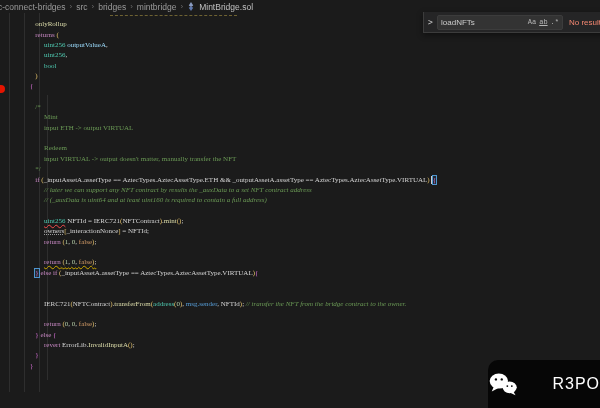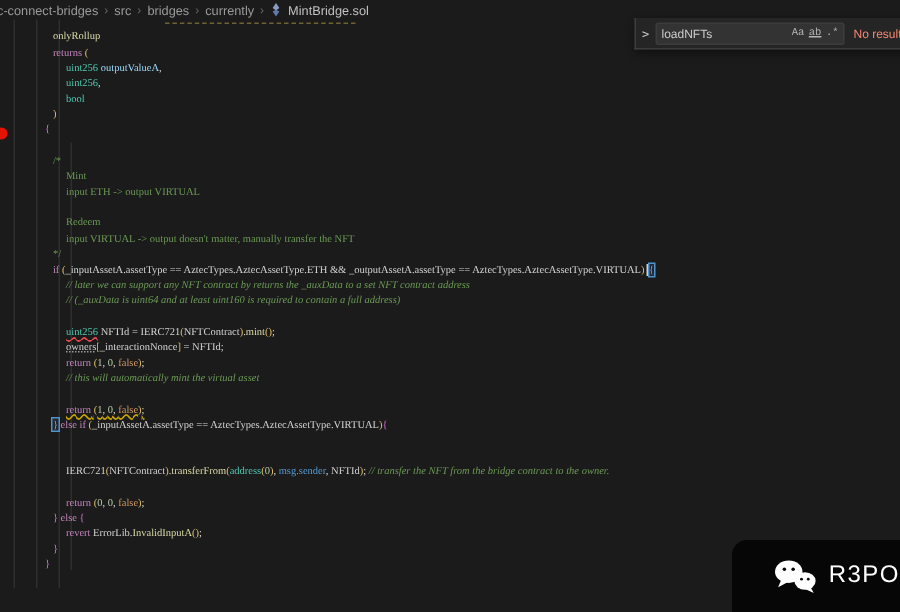--- a/index.html
+++ b/index.html
@@ -45,34 +45,34 @@
   .p1{color:#e2c06a} .p2{color:#d670d6}
   .er{text-decoration:underline wavy #f14c4c; text-decoration-thickness:1px; text-underline-offset:1px;}
   .w{text-decoration:underline wavy #cca700; text-decoration-thickness:1px; text-underline-offset:1px;}
   .ud{text-decoration:underline dotted #9a9a9a; text-underline-offset:1px;}
   .bm{color:#d670d6; outline:1px solid #4e94ce; background:rgba(78,148,206,.12);}
   .cur{display:inline-block; width:1px; height:8px; background:#cfcfcf; vertical-align:middle; margin:0 1px 0 1px;}
 
   
   .watermark { position:absolute; left:488px; top:360px; width:112px; height:48px;
     background:#060606; border-radius:10px 0 0 0; display:flex; align-items:center;
-    justify-content:flex-end; gap:7px; z-index:7; }
+    justify-content:space-between; gap:7px; z-index:7; }
   .watermark .label { color:#ffffff; font-size:16px; letter-spacing:1px; }
 </style>
 </head>
 <body>
 
 <div class="breadcrumb">
   <span>c-connect-bridges</span>
   <span class="sep">›</span>
   <span>src</span>
   <span class="sep">›</span>
   <span>bridges</span>
   <span class="sep">›</span>
-  <span>currently</span>
+  <span>mintbridge</span>
   <span class="sep">›</span>
   <span class="sol-icn">
     <svg width="6" height="9" viewBox="0 0 10 16">
       <path d="M5 0 L9 6 L5 9 L1 6 Z" fill="#8a9cc2"></path>
       <path d="M5 16 L1 10 L5 8 L9 10 Z" fill="#5f79b0"></path>
     </svg>
   </span>
   <span class="file">MintBridge.sol</span>
 </div>
 
@@ -104,27 +104,26 @@
     <div class="line"><span class="p2">{</span></div>
     <div class="line"></div>
     <div class="line"><span class="cm">   /*</span></div>
     <div class="line"><span class="cm">        Mint</span></div>
     <div class="line"><span class="cm">        input ETH -&gt; output VIRTUAL</span></div>
     <div class="line"></div>
     <div class="line"><span class="cm">        Redeem</span></div>
     <div class="line"><span class="cm">        input VIRTUAL -&gt; output doesn't matter, manually transfer the NFT</span></div>
     <div class="line"><span class="cm">   */</span></div>
     <div class="line"><span class="kw">   if</span><span class="pl"> </span><span class="p1">(</span><span class="pl">_inputAssetA.assetType == AztecTypes.AztecAssetType.ETH &amp;&amp; _outputAssetA.assetType == AztecTypes.AztecAssetType.VIRTUAL</span><span class="p1">)</span><span class="cur"></span><span class="bm">{</span></div>
-    <div class="line"><span class="cmi">        // later we can support any NFT contract by returns the _auxData to a set NFT contract address</span></div>
+    <div class="line"><span class="cmi">        // later we can support any NFT contract by results the _auxData to a set NFT contract address</span></div>
     <div class="line"><span class="cmi">        // (_auxData is uint64 and at least uint160 is required to contain a full address)</span></div>
     <div class="line"></div>
     <div class="line"><span class="pl">        </span><span class="ty er">uint256</span><span class="pl"> NFTId = IERC721</span><span class="p1">(</span><span class="pl">NFTContract</span><span class="p1">)</span><span class="pl">.</span><span class="fn">mint</span><span class="p1">()</span><span class="pl">;</span></div>
     <div class="line"><span class="pl">        </span><span class="pl ud">owners</span><span class="p1">[</span><span class="pl">_interactionNonce</span><span class="p1">]</span><span class="pl"> = NFTId;</span></div>
     <div class="line"><span class="kw">        return</span><span class="pl"> </span><span class="p1">(</span><span class="nm">1</span><span class="pl">, </span><span class="nm">0</span><span class="pl">, </span><span class="bo">false</span><span class="p1">)</span><span class="pl">;</span></div>
-    <div class="line"><span class="cmi">        // this will automatically mint the virtual asset</span></div>
     <div class="line"></div>
     <div class="line"><span class="pl">        </span><span class="kw w">return</span><span class="pl w"> </span><span class="p1 w">(</span><span class="nm w">1</span><span class="pl w">, </span><span class="nm w">0</span><span class="pl w">, </span><span class="bo w">false</span><span class="p1 w">)</span><span class="pl w">;</span></div>
     <div class="line"><span class="pl">   </span><span class="bm">}</span><span class="pl"> </span><span class="kw">else</span><span class="pl"> </span><span class="kw">if</span><span class="pl"> </span><span class="p1">(</span><span class="pl">_inputAssetA.assetType == AztecTypes.AztecAssetType.VIRTUAL</span><span class="p1">)</span><span class="p2">{</span></div>
     <div class="line"></div>
     <div class="line"></div>
     <div class="line"><span class="pl">        IERC721</span><span class="p1">(</span><span class="pl">NFTContract</span><span class="p1">)</span><span class="pl">.</span><span class="fn">transferFrom</span><span class="p1">(</span><span class="ty">address</span><span class="p1">(</span><span class="nm">0</span><span class="p1">)</span><span class="pl">, </span><span class="ms">msg.sender</span><span class="pl">, NFTId</span><span class="p1">)</span><span class="pl">; </span><span class="cmi">// transfer the NFT from the bridge contract to the owner.</span></div>
     <div class="line"></div>
     <div class="line"><span class="kw">        return</span><span class="pl"> </span><span class="p1">(</span><span class="nm">0</span><span class="pl">, </span><span class="nm">0</span><span class="pl">, </span><span class="bo">false</span><span class="p1">)</span><span class="pl">;</span></div>
     <div class="line"><span class="pl">   </span><span class="p2">}</span><span class="pl"> </span><span class="kw">else</span><span class="pl"> </span><span class="p2">{</span></div>
     <div class="line"><span class="kw">        revert</span><span class="pl"> ErrorLib.</span><span class="fn">InvalidInputA</span><span class="p1">()</span><span class="pl">;</span></div>

